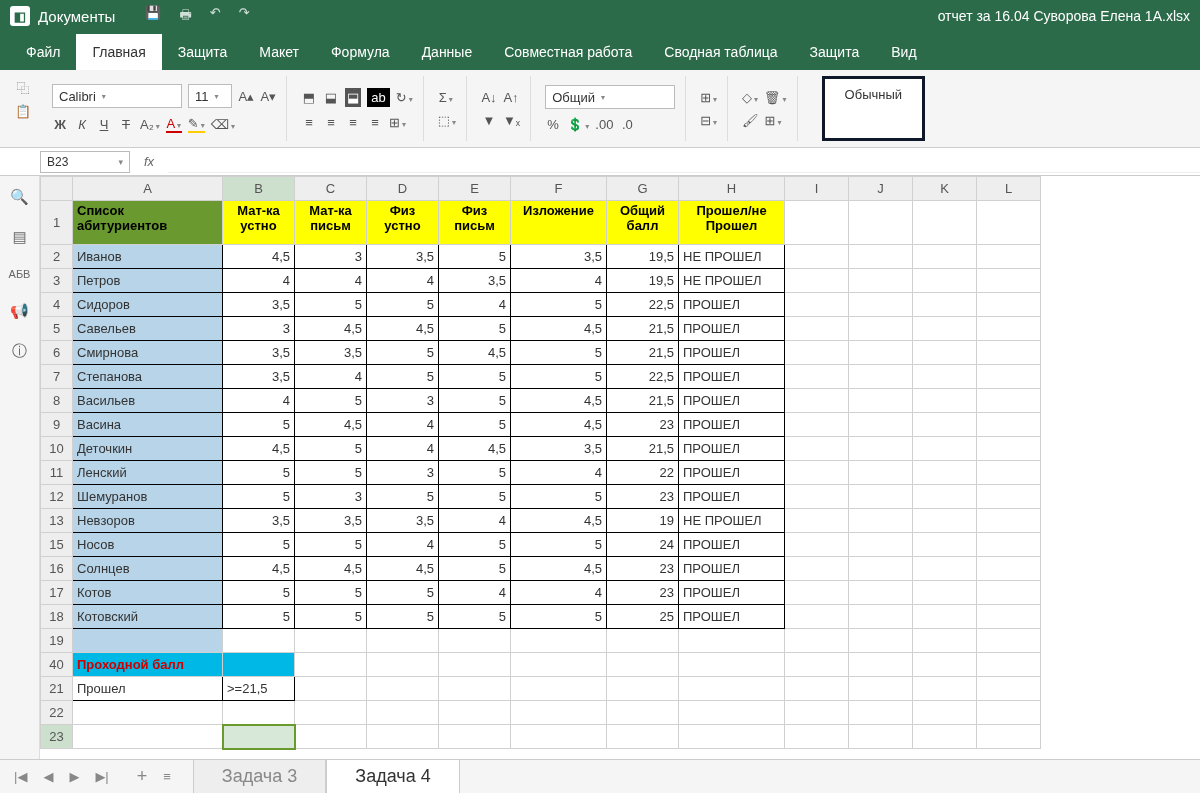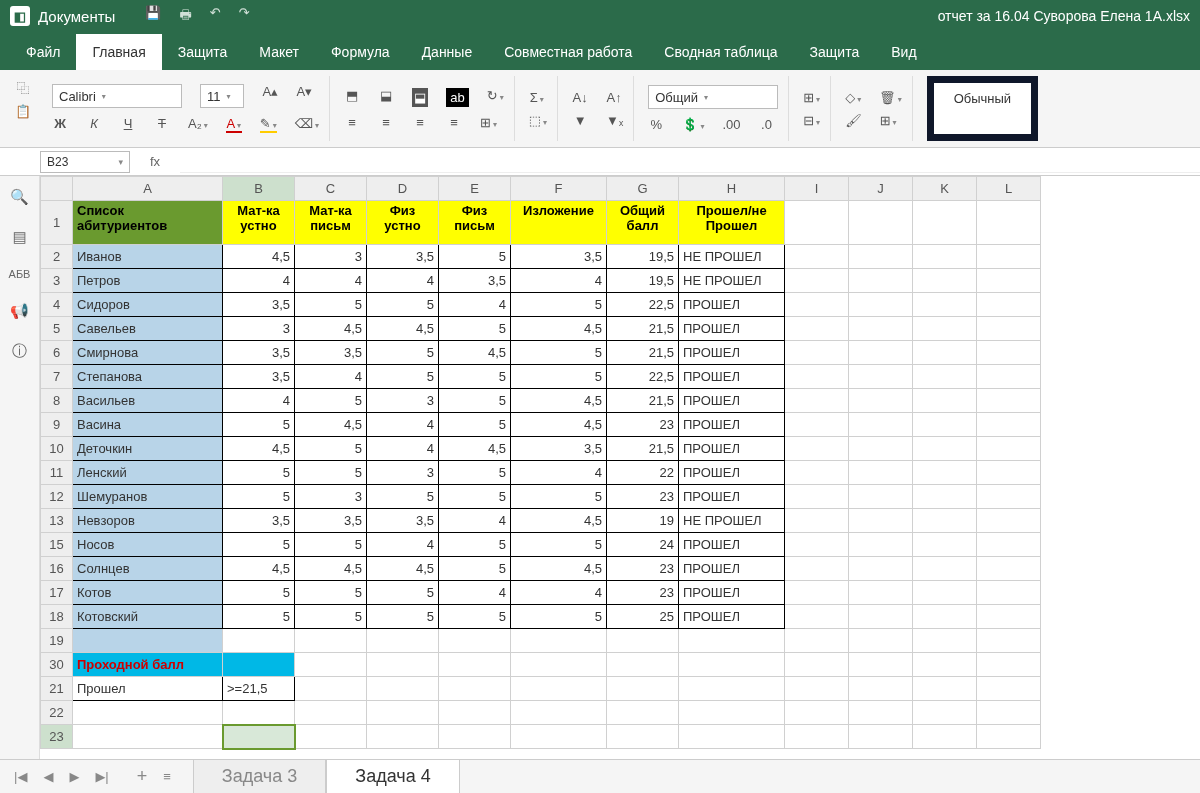--- a/index.html
+++ b/index.html
@@ -10,29 +10,29 @@
 .titlebar .qicons{display:flex;gap:18px}
 .titlebar .qicons span{color:#d0e0d7;cursor:pointer}
 .titlebar .fname{margin-left:auto;font-size:14px}
 .menubar{background:#2b6b4a;height:38px;display:flex;align-items:flex-end;padding:0 10px;color:#fff}
 .menubar .mitem{padding:10px 16px;cursor:pointer;font-size:14px}
 .menubar .mitem.active{background:#fff;color:#333}
 .ribbon{background:#f5f5f5;border-bottom:1px solid #ccc;height:78px;display:flex;padding:6px 8px;gap:4px}
 .lefttool{width:30px;display:flex;flex-direction:column;gap:8px;padding-top:4px}
 .lefttool span{color:#666;cursor:pointer;text-align:center}
 .rgroup{display:flex;flex-direction:column;justify-content:center;gap:8px;padding:0 10px;border-right:1px solid #ddd}
-.rrow{display:flex;align-items:flex-start;gap:18px}
+.rrow{display:flex;align-items:center;gap:6px}
 .rsel{border:1px solid #bbb;height:24px;padding:2px 6px;background:#fff;display:flex;align-items:center;gap:4px}
 .rbtn{color:#555;cursor:pointer;font-size:13px;min-width:16px;text-align:center}
 .rbtn.b{font-weight:bold}.rbtn.i{font-style:italic}.rbtn.u{text-decoration:underline}.rbtn.s{text-decoration:line-through}
-.stylebox{border:7px solid #0f172a;padding:8px 20px;background:#fff;margin-left:10px}
+.stylebox{border:3px solid #0f172a;padding:8px 20px;background:#fff;margin-left:20px}
 .fxbar{height:28px;border-bottom:1px solid #ccc;display:flex;align-items:center;padding-left:40px;background:#fff}
 .cellref{border:1px solid #bbb;width:90px;height:22px;padding:2px 6px;font-size:12px;display:flex;align-items:center}
 .cellref::after{content:"▾";margin-left:auto;font-size:9px;color:#888}
-.fx{margin:0 20px;color:#666}
+.fx{font-style:italic;margin:0 14px;color:#666}
 .main{display:flex;height:583px}
 .sidetool{width:40px;background:#f5f5f5;border-right:1px solid #ddd;display:flex;flex-direction:column;align-items:center;gap:22px;padding-top:12px}
 .sidetool span{color:#666;cursor:pointer;font-size:15px}
 .gridwrap{flex:1;overflow:auto;position:relative}
 .grid{border-collapse:collapse;table-layout:fixed}
 .grid th,.grid td{border:1px solid #d0d0d0;height:24px;font-size:13px;white-space:nowrap;overflow:hidden}
 .grid th{background:#eee;font-weight:normal;color:#555;text-align:center;position:sticky}
 .grid th.corner{width:32px;background:#eee}
 .grid th.colh{height:20px}
 .grid th.rowh{width:32px;text-align:center;background:#eee}
@@ -473,21 +473,21 @@
             <td></td>
             <td></td>
             <td></td>
             <td></td>
             <td></td>
             <td></td>
             <td></td>
             <td></td>
           </tr>
           <tr>
-            <th class="rowh">30</th>
+            <th class="rowh">40</th>
             <td class="cyan">Проходной балл</td>
             <td class="cyan"></td>
             <td></td>
             <td></td>
             <td></td>
             <td></td>
             <td></td>
             <td></td>
             <td></td>
             <td></td>

